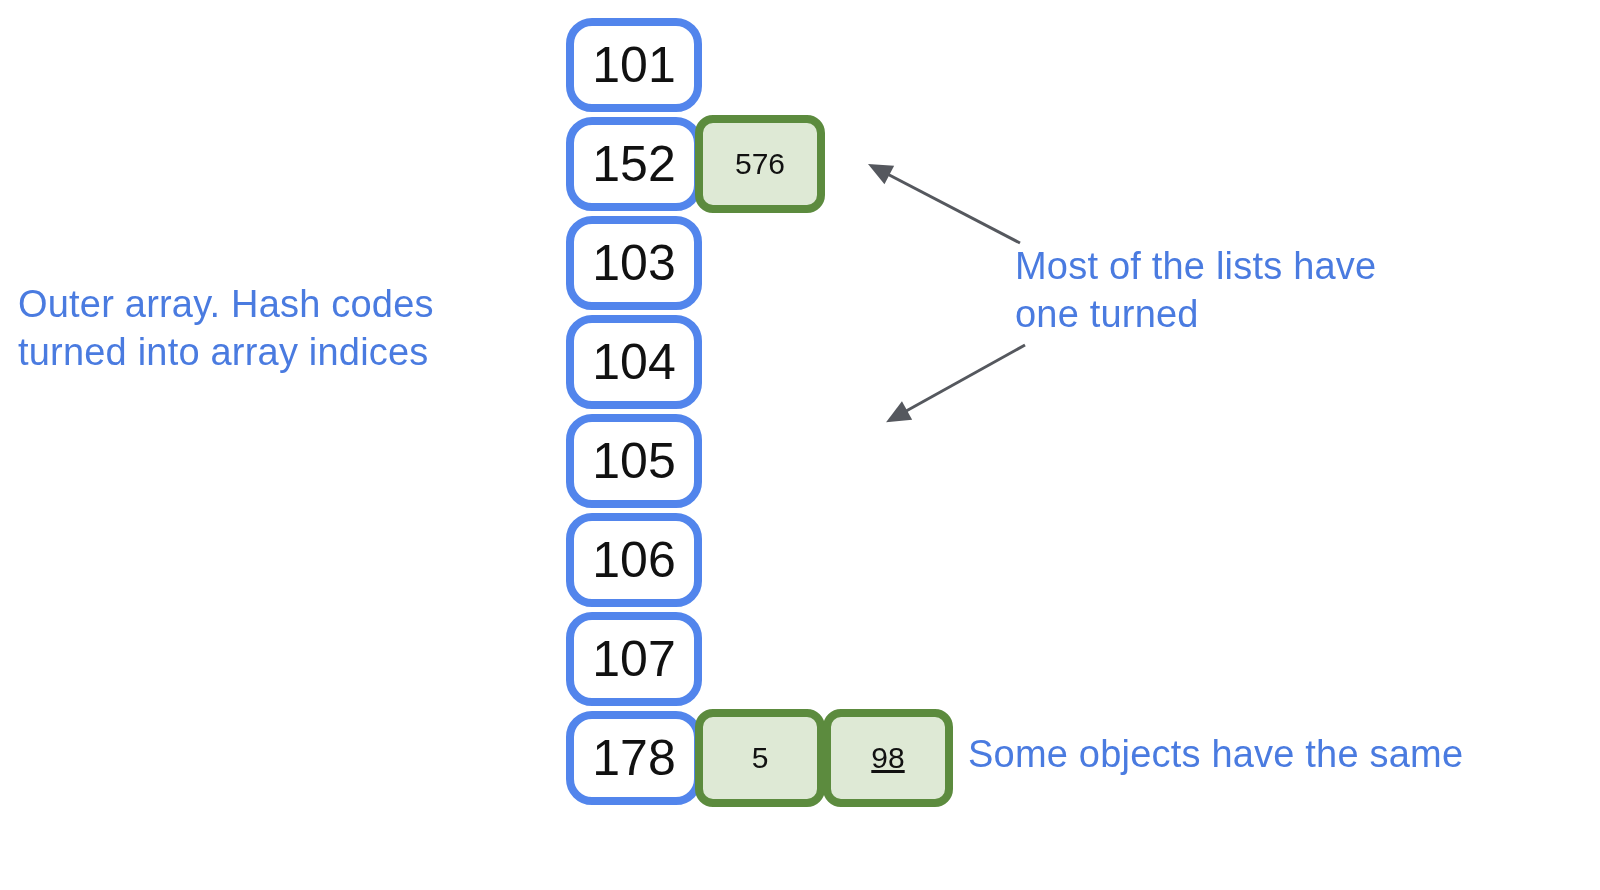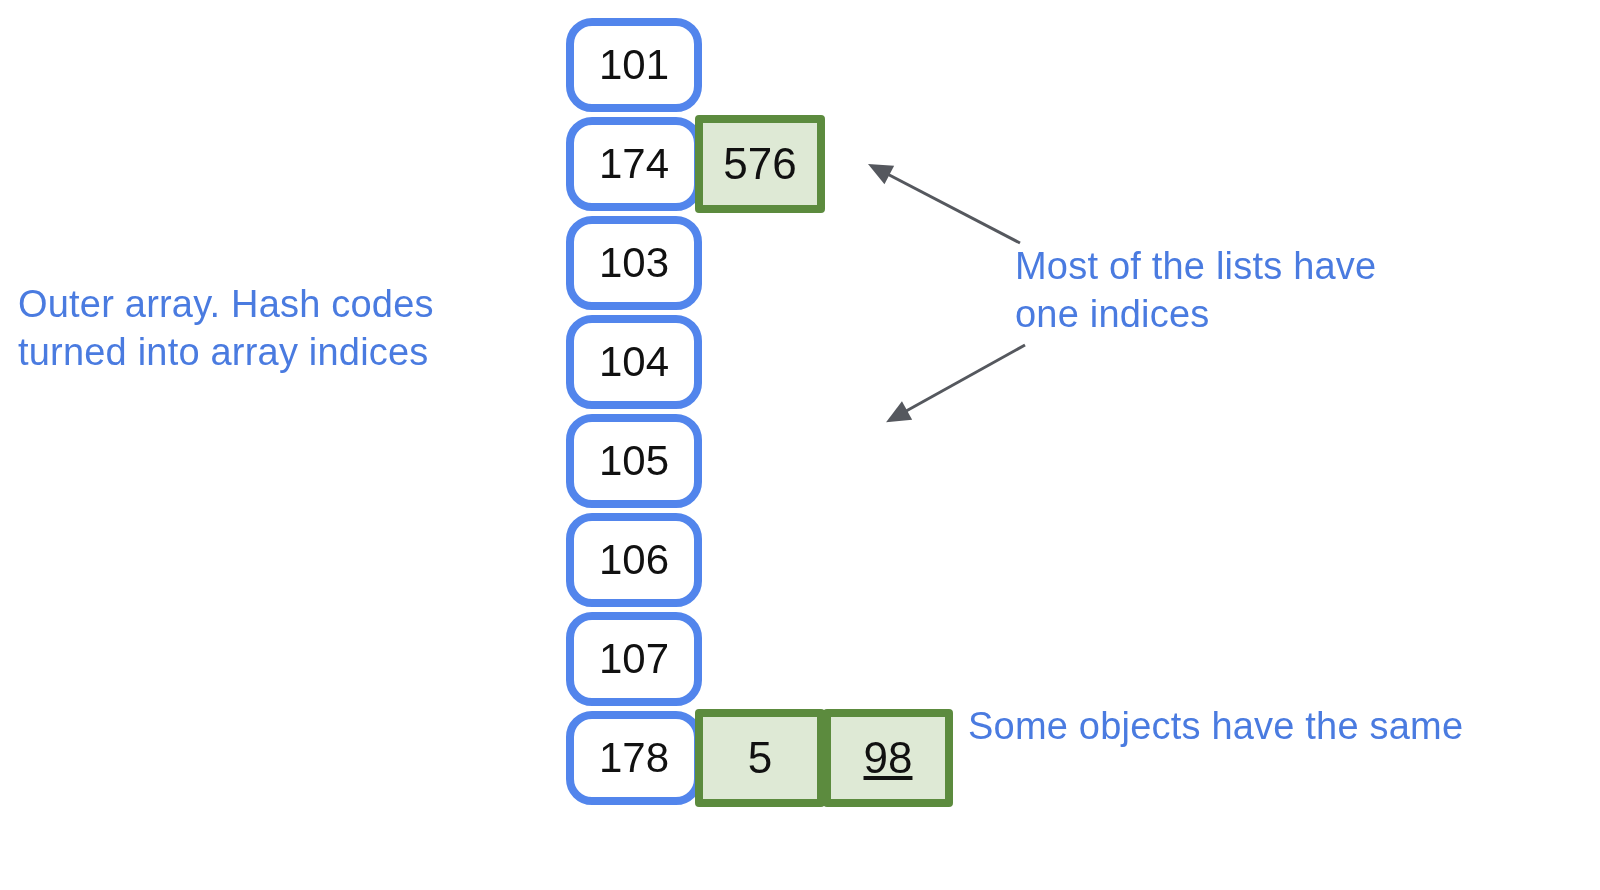--- a/index.html
+++ b/index.html
@@ -24,41 +24,41 @@
   
   .label{
     position:absolute;
     color:var(--label-blue);
     font-size:38px;
     line-height:1.26;
     letter-spacing:0.2px;
   }
   .label-outer{left:18px;top:281px;width:450px;}
   .label-most{left:1015px;top:243px;width:440px;}
-  .label-same{left:968px;top:703px;width:540px;}
+  .label-same{left:968px;top:731px;width:540px;}
 
   
   .array-column{position:absolute;left:566px;top:18px;}
   .row{display:flex;align-items:center;height:94px;margin-bottom:5px;}
   .bucket{
     width:136px;height:94px;flex:0 0 136px;
     background:#ffffff;
     border:8px solid var(--bucket-border);
     border-radius:26px;
     display:flex;align-items:center;justify-content:center;
-    font-size:42px;color:var(--digit-ink);
+    font-size:50px;color:var(--digit-ink);
     z-index:1;
   }
   .chain{
     width:130px;height:98px;flex:0 0 130px;
     background:var(--chain-fill);
     border:8px solid var(--chain-border);
-    border-radius:4px;
+    border-radius:18px;
     display:flex;align-items:center;justify-content:center;
-    font-size:44px;color:var(--digit-ink);
+    font-size:30px;color:var(--digit-ink);
     margin-left:-7px;
     z-index:2;
   }
   .chain + .chain{margin-left:-2px;text-decoration:underline;}
 </style>
 </head>
 <body>
 
 <div class="canvas">
 
@@ -72,33 +72,33 @@
     <line x1="1025" y1="345" x2="890" y2="420" stroke="var(--arrow-gray)" stroke-width="3" marker-end="url(#arrowhead)"></line>
   </svg>
 
   <div class="label label-outer">
     <div>Outer array. Hash codes</div>
     <div>turned into array indices</div>
   </div>
 
   <div class="label label-most">
     <div>Most of the lists have</div>
-    <div>one indices</div>
+    <div>one turned</div>
   </div>
 
   <div class="label label-same">
     <div>Some objects have the same</div>
   </div>
 
   <div class="array-column" id="array-column">
       <div class="row">
         <div class="bucket">101</div>
       </div>
       <div class="row">
-        <div class="bucket">174</div>
+        <div class="bucket">152</div>
         <div class="chain">576</div>
       </div>
       <div class="row">
         <div class="bucket">103</div>
       </div>
       <div class="row">
         <div class="bucket">104</div>
       </div>
       <div class="row">
         <div class="bucket">105</div>

